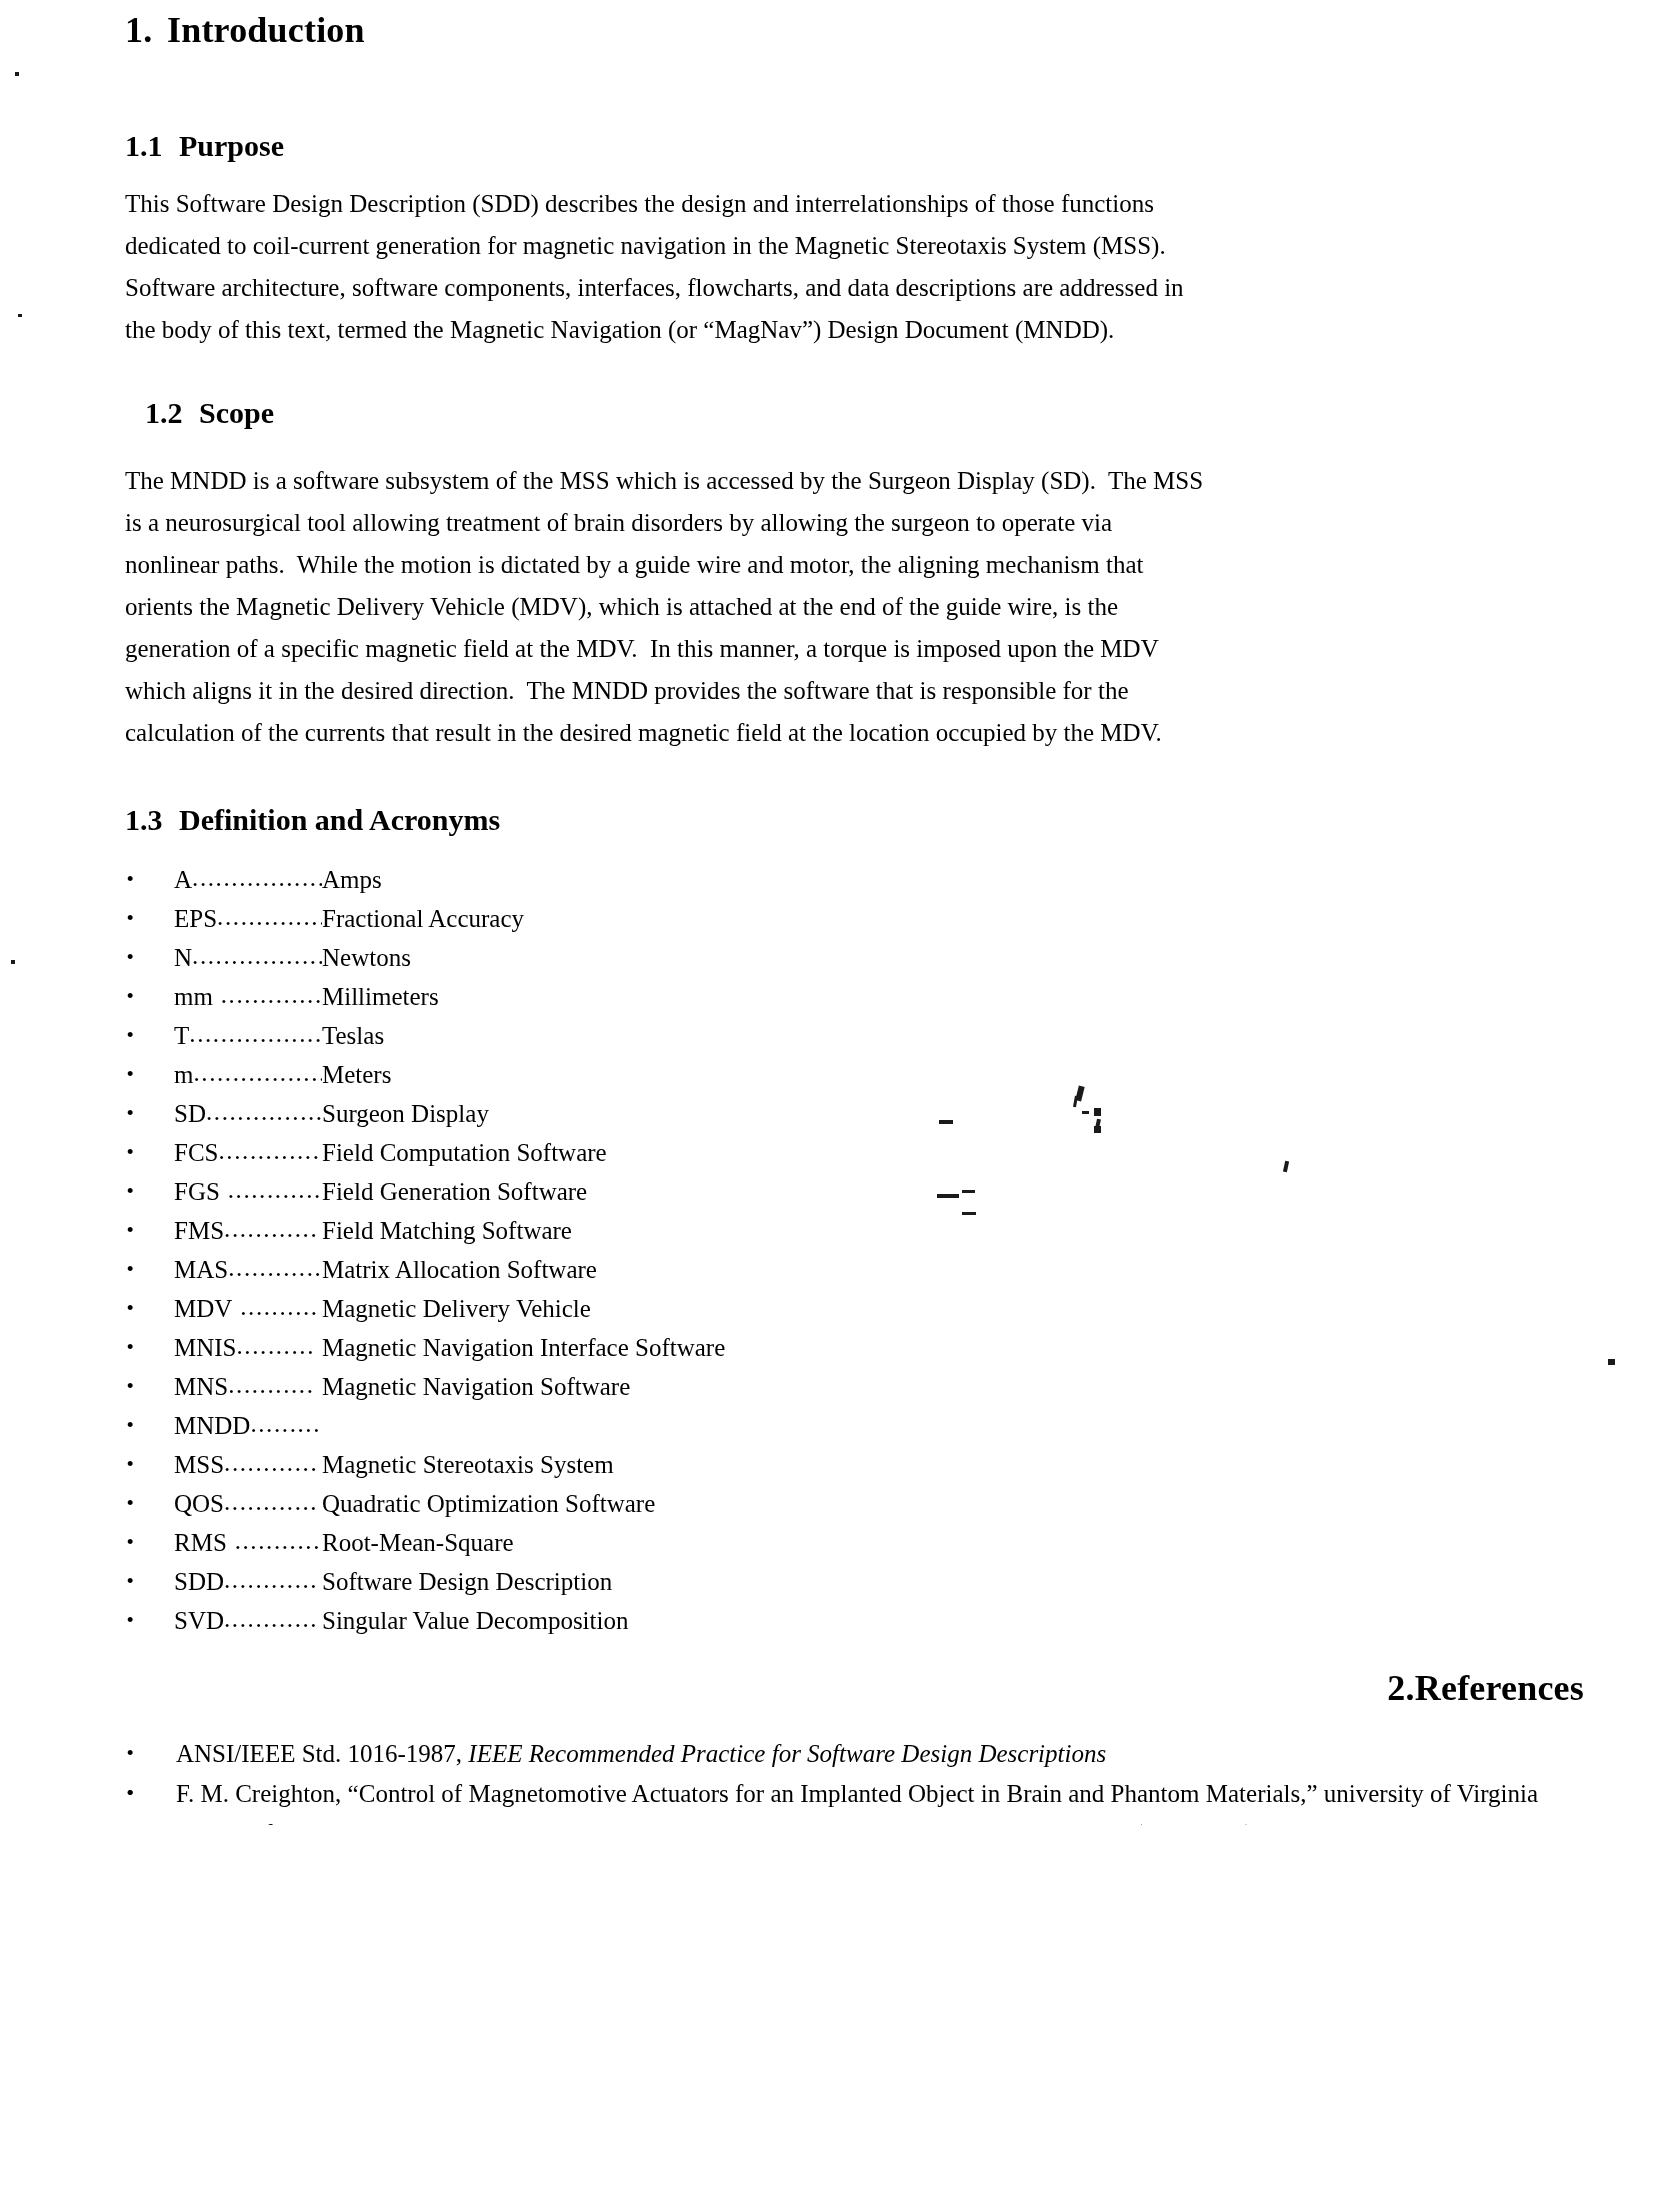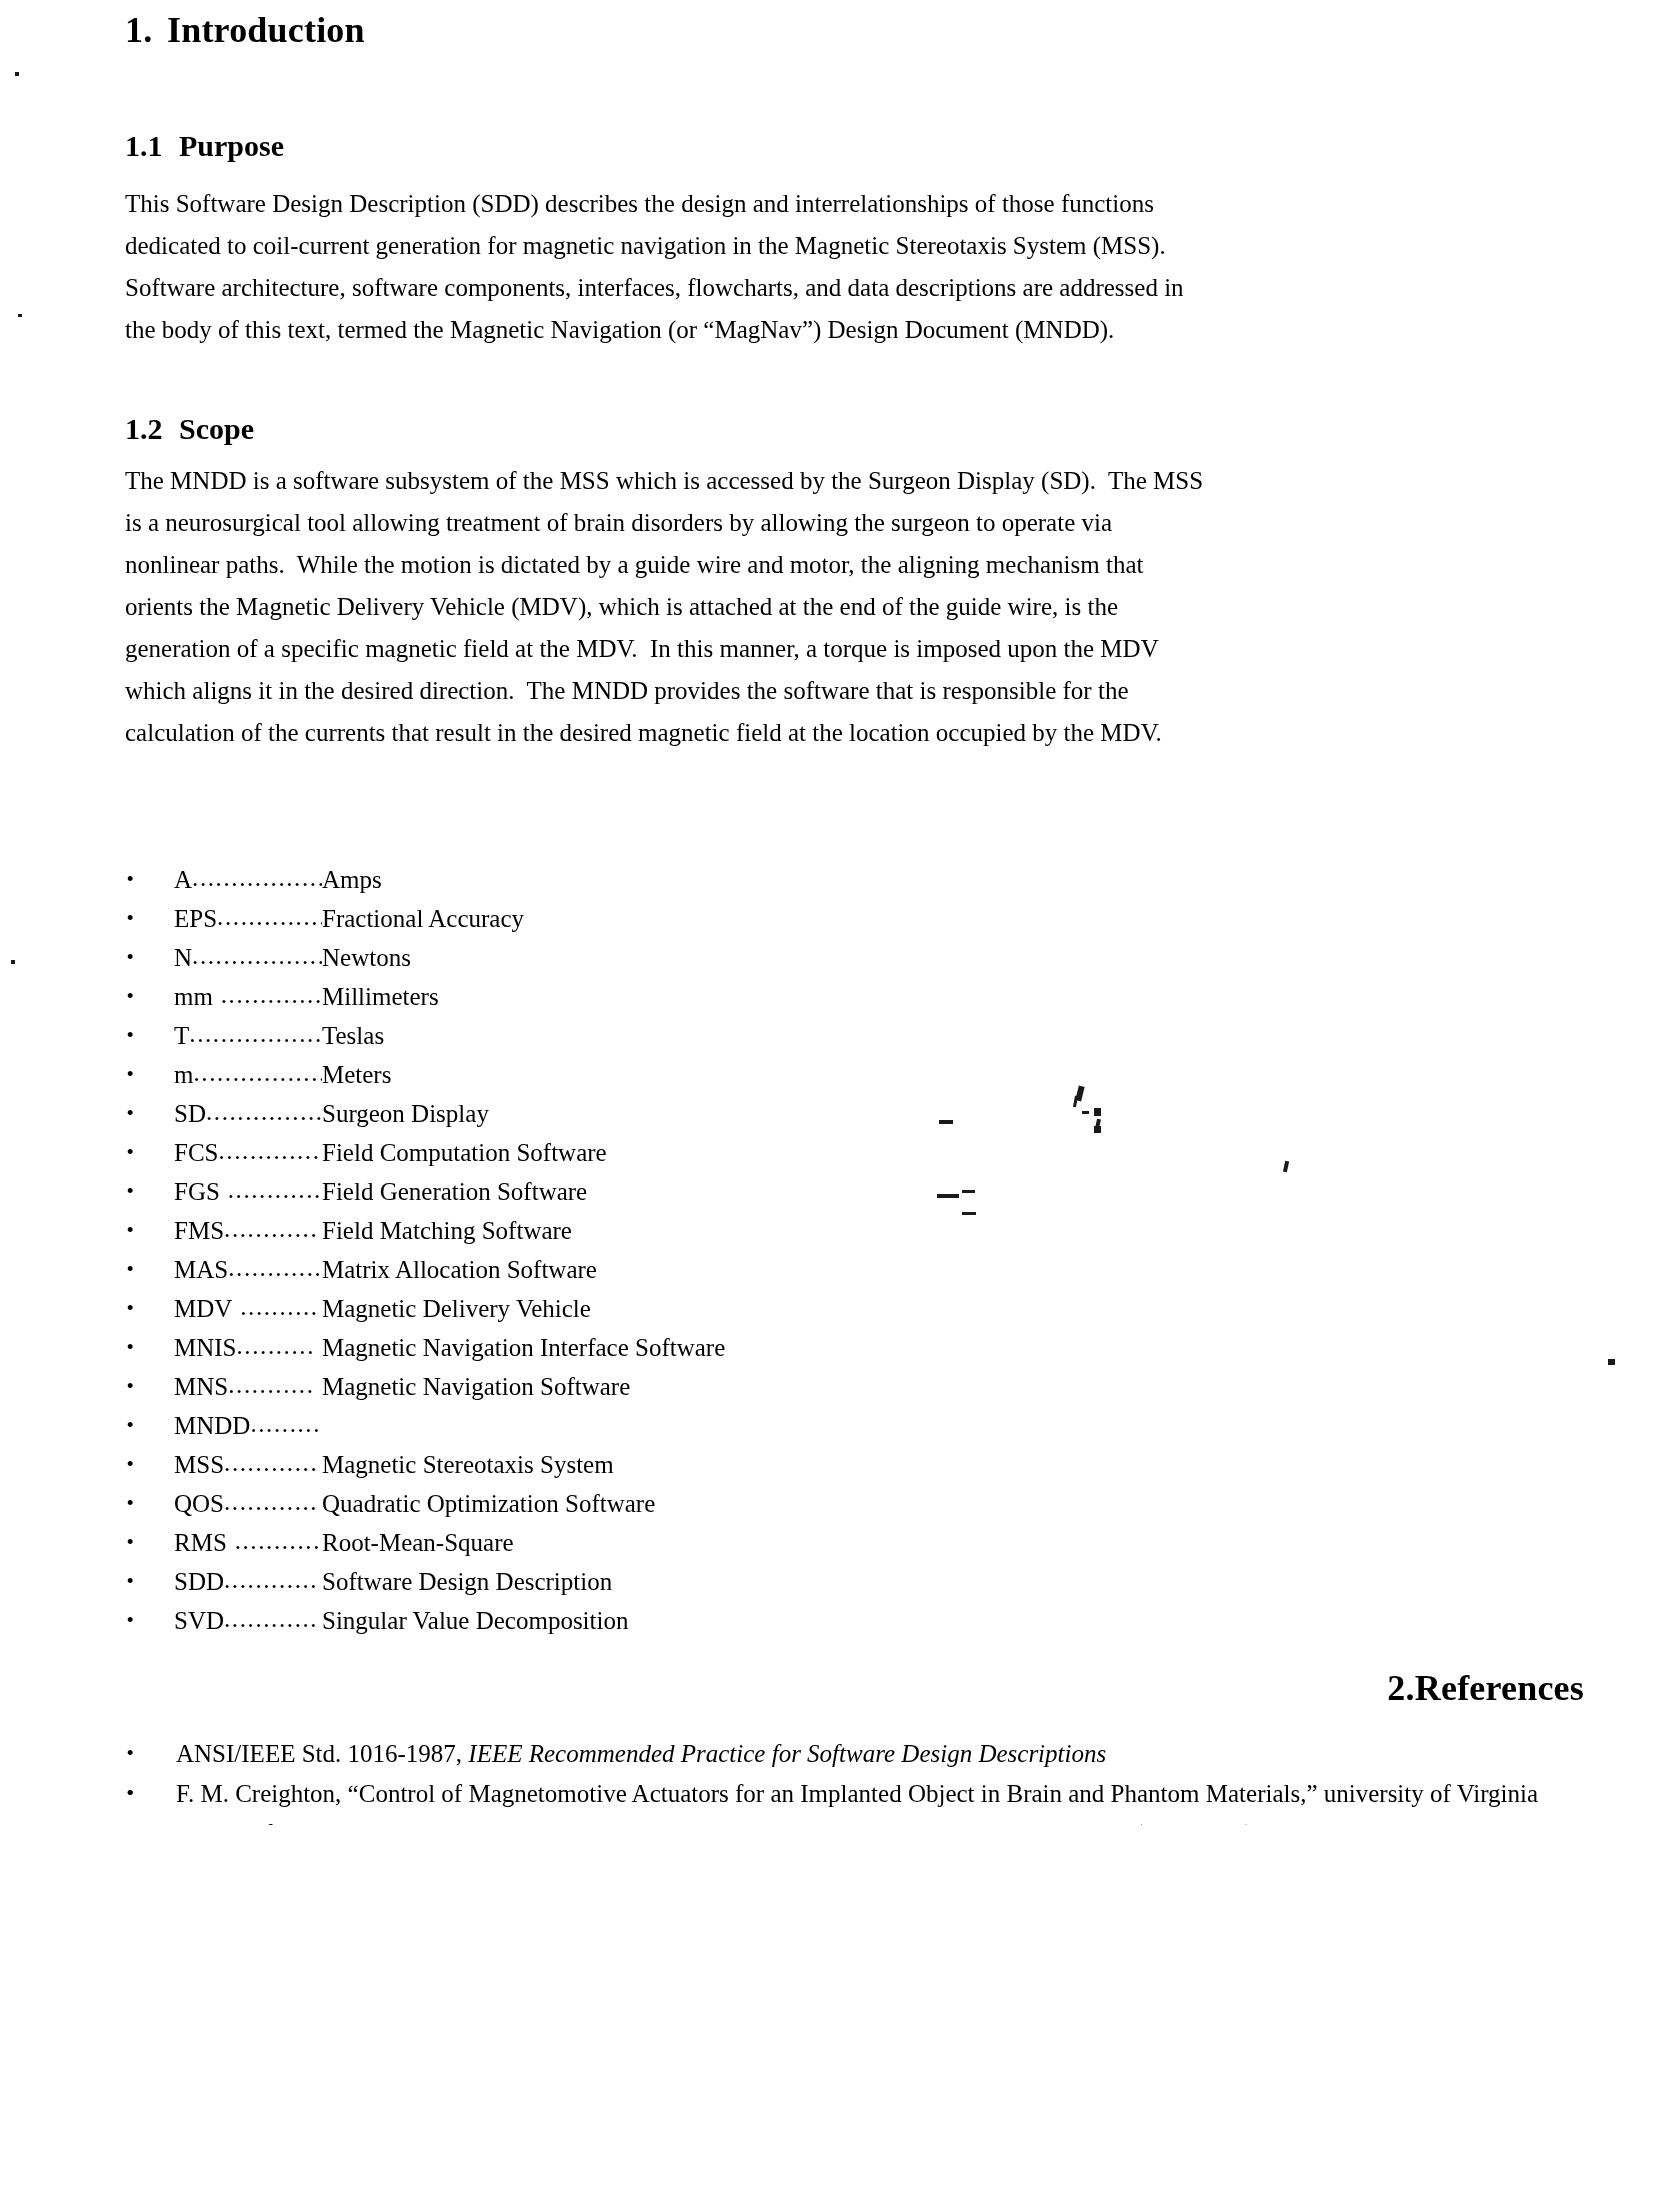--- a/index.html
+++ b/index.html
@@ -148,35 +148,40 @@
       <span class="num">1.1</span><span>Purpose</span>
     </div>
   </div>
   <div class="content" style="top:183px;">
     <p class="para">This Software Design Description (SDD) describes the design and interrelationships of those functions
 dedicated to coil-current generation for magnetic navigation in the Magnetic Stereotaxis System (MSS).
 Software architecture, software components, interfaces, flowcharts, and data descriptions are addressed in
 the body of this text, termed the Magnetic Navigation (or “MagNav”) Design Document (MNDD).</p>
   </div>
 
-  <div class="content" style="top:412px;">
+  <div class="content" style="top:396px;margin-left:20px;">
     <div class="h2">
       <span class="num">1.2</span><span>Scope</span>
     </div>
   </div>
   <div class="content" style="top:460px;">
     <p class="para">The MNDD is a software subsystem of the MSS which is accessed by the Surgeon Display (SD).  The MSS
 is a neurosurgical tool allowing treatment of brain disorders by allowing the surgeon to operate via
 nonlinear paths.  While the motion is dictated by a guide wire and motor, the aligning mechanism that
 orients the Magnetic Delivery Vehicle (MDV), which is attached at the end of the guide wire, is the
 generation of a specific magnetic field at the MDV.  In this manner, a torque is imposed upon the MDV
 which aligns it in the desired direction.  The MNDD provides the software that is responsible for the
 calculation of the currents that result in the desired magnetic field at the location occupied by the MDV.</p>
   </div>
 
+  <div class="content" style="top:803px;">
+    <div class="h2">
+      <span class="num">1.3</span><span>Definition and Acronyms</span>
+    </div>
+  </div>
   <div class="content" style="top:860px;">
     <ul class="acro" id="acro-list">
         <li>
           <span class="bullet">•</span>
           <span class="acro-row">
             <span class="acro-tab"><span class="acro-key">A</span><span class="acro-leader">..................</span></span>
             <span class="acro-val">Amps</span>
           </span>
         </li>
         <li>

